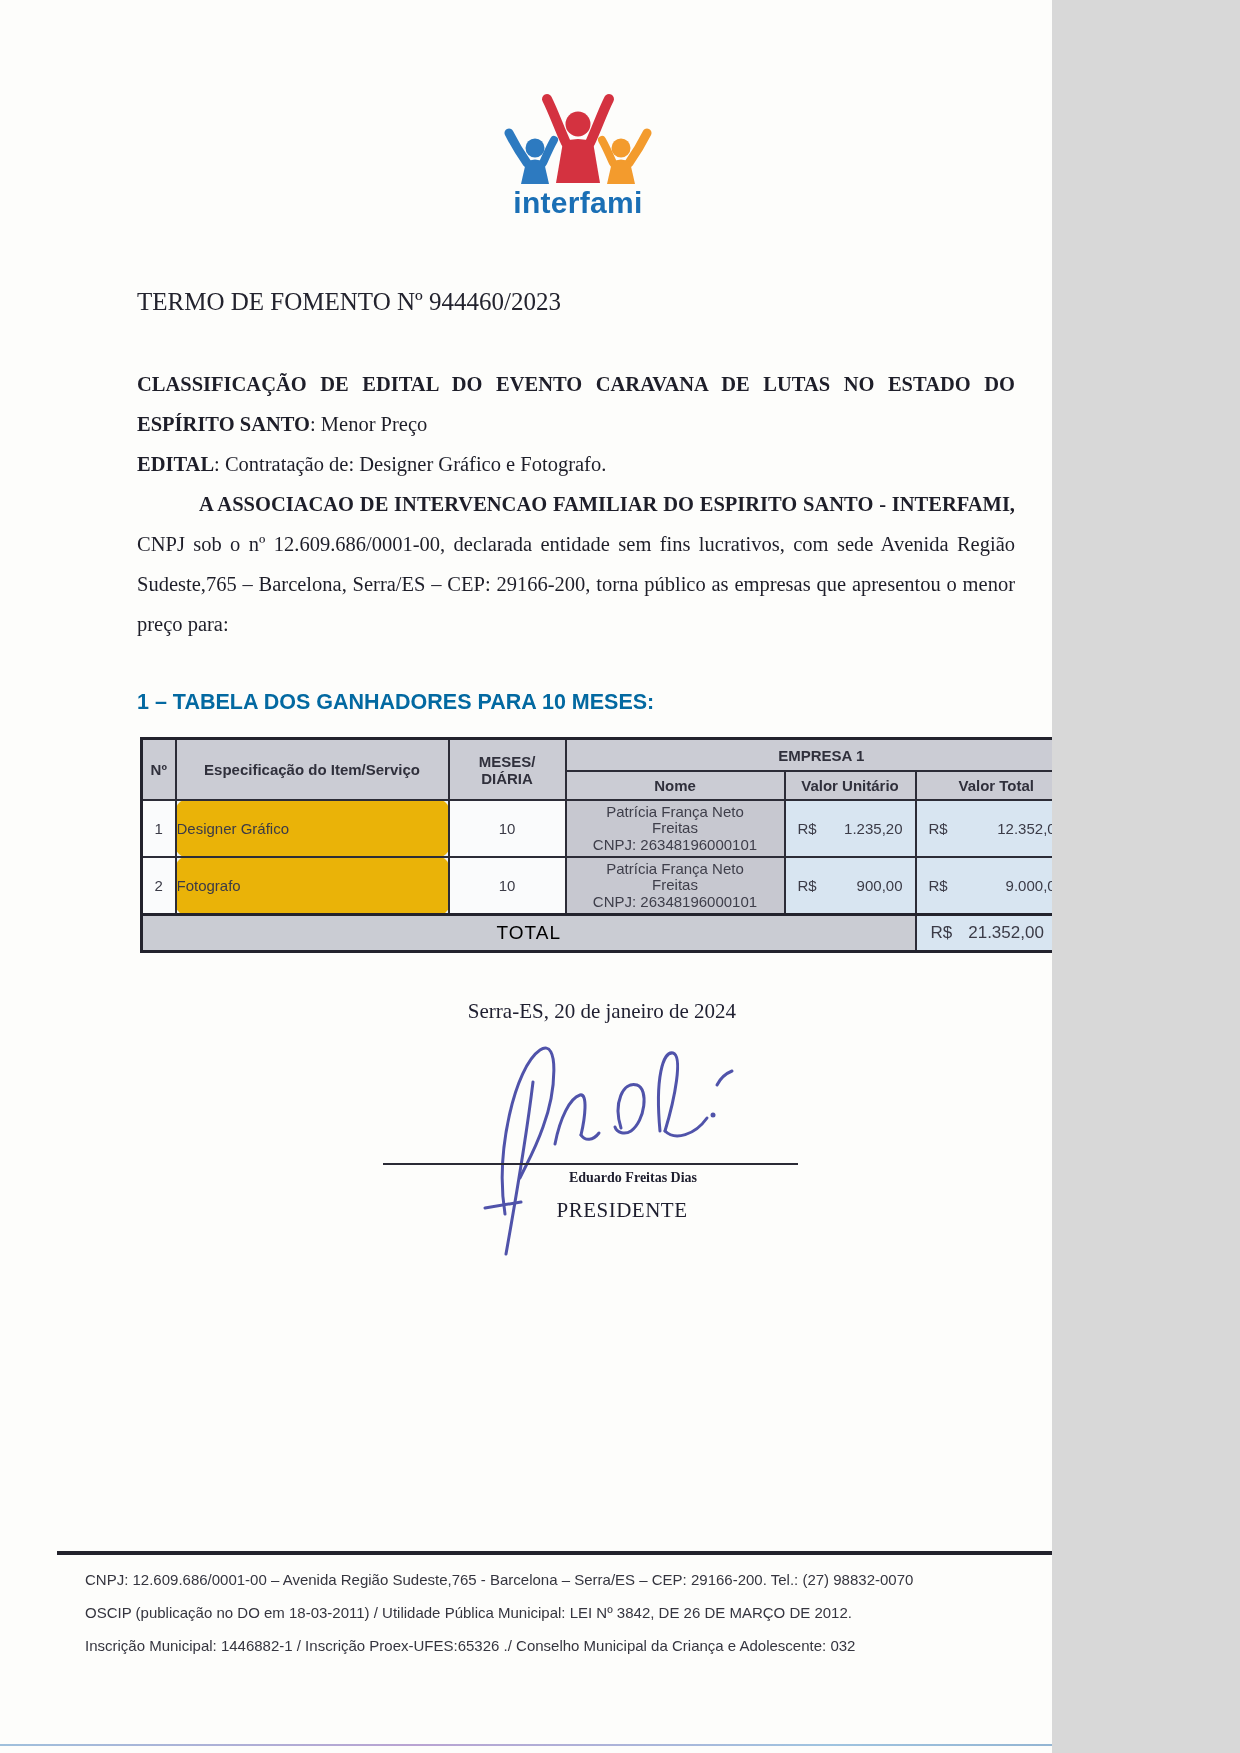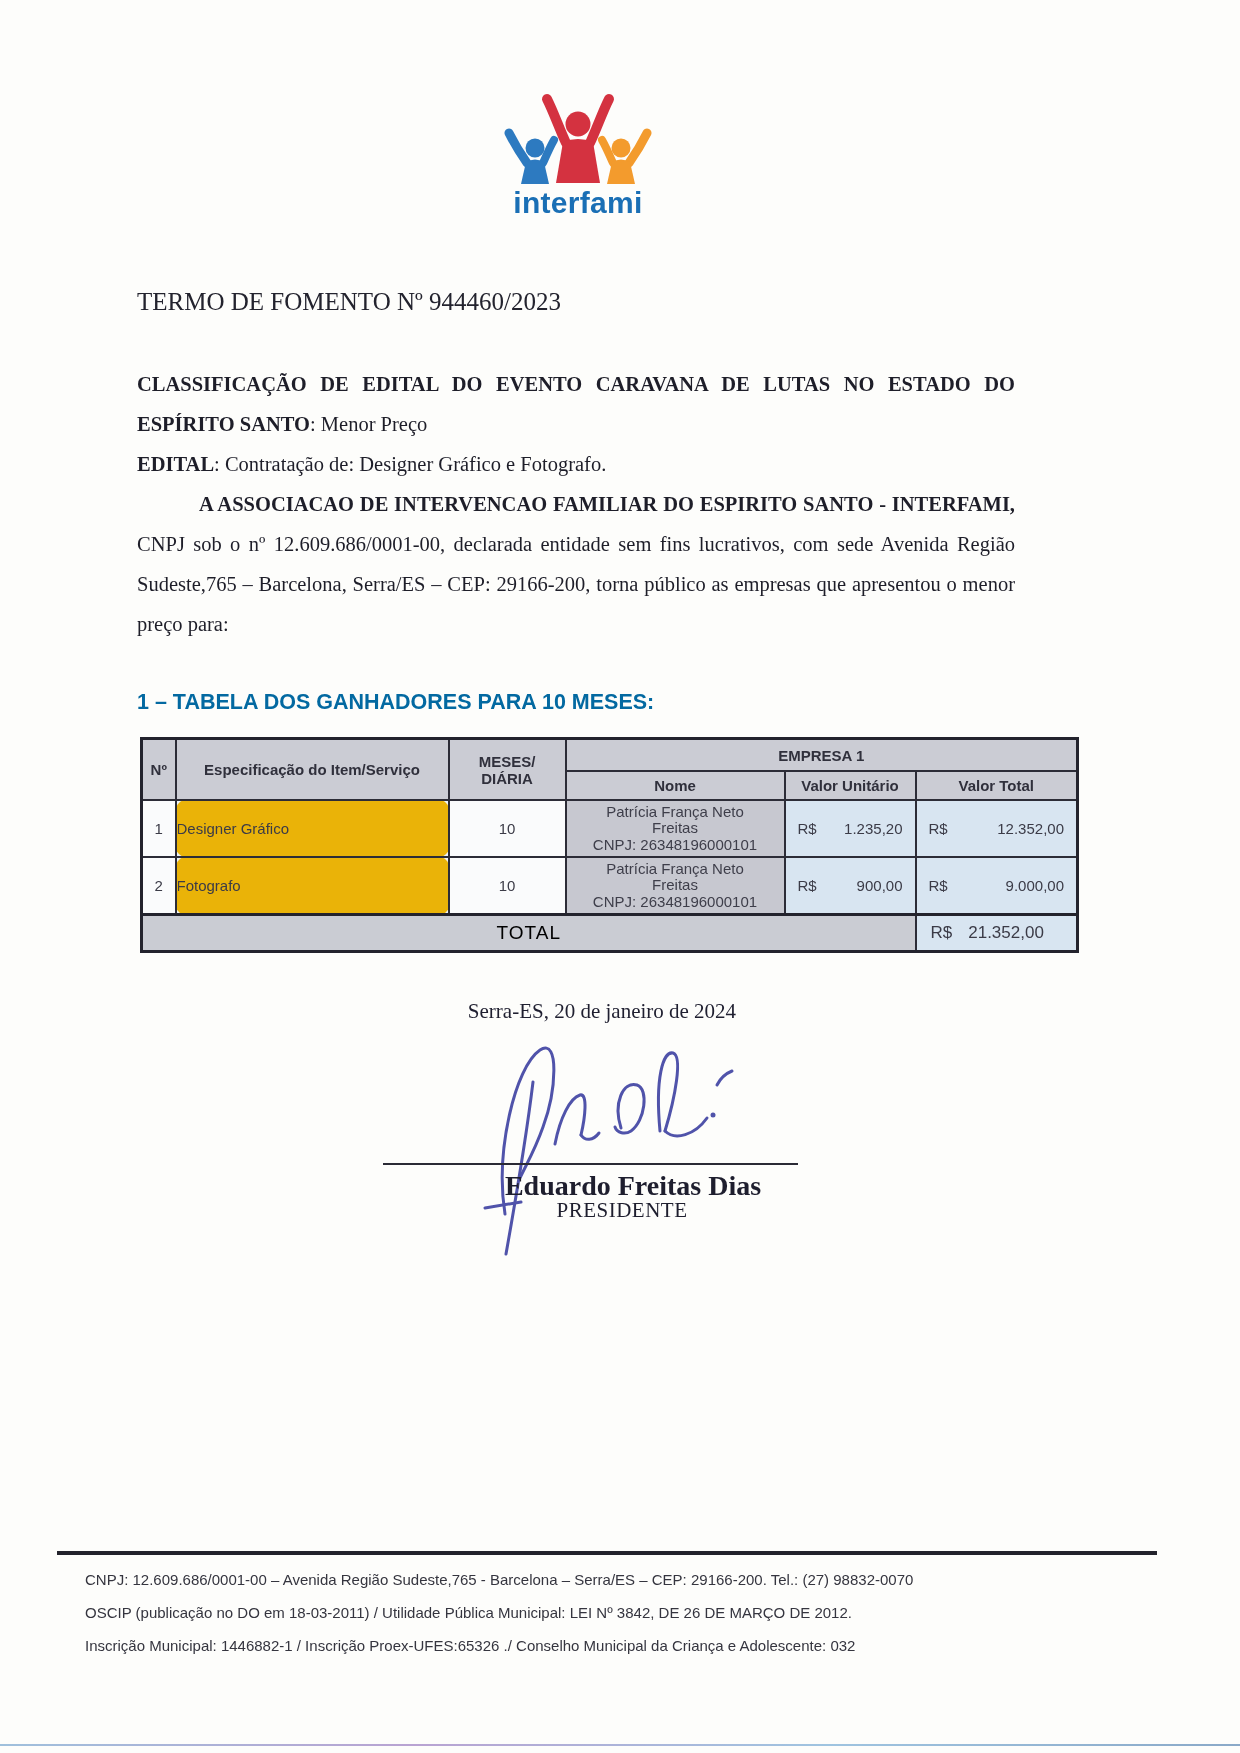--- a/index.html
+++ b/index.html
@@ -1,16 +1,16 @@
 <!DOCTYPE html>
 <html><head>
 <meta charset="utf-8">
 <style>
   html,body{margin:0;padding:0;background:#d8d8d8;}
-  .page{position:relative;width:1240px;height:1753px;background:#fdfdfb;overflow:hidden;
+  .page{position:relative;width:1052px;height:1753px;background:#fdfdfb;overflow:hidden;
         font-family:"Liberation Serif",serif;color:#20202b;}
 
   
   .logo{position:absolute;left:578px;top:86px;transform:translateX(-50%);
         display:flex;flex-direction:column;align-items:center;}
   .logo svg{width:150px;height:100px;display:block;}
   .brand{font-family:"Liberation Sans",sans-serif;font-weight:700;font-size:30px;
          color:#1a6fb5;letter-spacing:.3px;line-height:1;margin-top:2px;}
 
   .termo{position:absolute;left:137px;top:288px;font-size:25px;color:#23232e;}
@@ -43,21 +43,21 @@
                border-top:3px solid #23232d !important;letter-spacing:1px;}
   .total-cell{background:#d8e5f1;border-top:3px solid #23232d !important;}
   .total-money{display:flex;align-items:center;gap:16px;padding-left:14px;font-size:17px;color:#3b3b47;}
 
   
   .date-line{position:absolute;left:602px;top:999px;transform:translateX(-50%);
              font-weight:400;font-size:21px;color:#1f1f30;white-space:nowrap;}
   .sig-scribble{position:absolute;left:355px;top:1022px;width:480px;height:240px;}
   .sig-line{position:absolute;left:383px;top:1163px;width:415px;border-top:2px solid #2a2a35;}
   .sig-name{position:absolute;left:633px;top:1170px;transform:translateX(-50%);
-            font-weight:700;font-size:28px;color:#1e1e2e;white-space:nowrap;}
+            font-weight:700;font-size:14px;color:#1e1e2e;white-space:nowrap;}
   .sig-role{position:absolute;left:622px;top:1198px;transform:translateX(-50%);
             font-weight:400;font-size:21px;color:#1e1e2e;letter-spacing:.5px;white-space:nowrap;}
 
   
   .footer-rule{position:absolute;left:57px;top:1551px;width:1100px;height:4px;background:#23232c;}
   .footer-line{position:absolute;left:85px;font-family:"Liberation Sans",sans-serif;
                font-size:15px;color:#35353f;white-space:nowrap;}
   .f1{top:1571px}.f2{top:1604px}.f3{top:1637px}
   .bottom-edge{position:absolute;left:0;top:1744px;width:1240px;height:2px;
                background:linear-gradient(90deg,#9fc0dc,#b9a3d2,#9fc4e0,#8aa9c8);}

